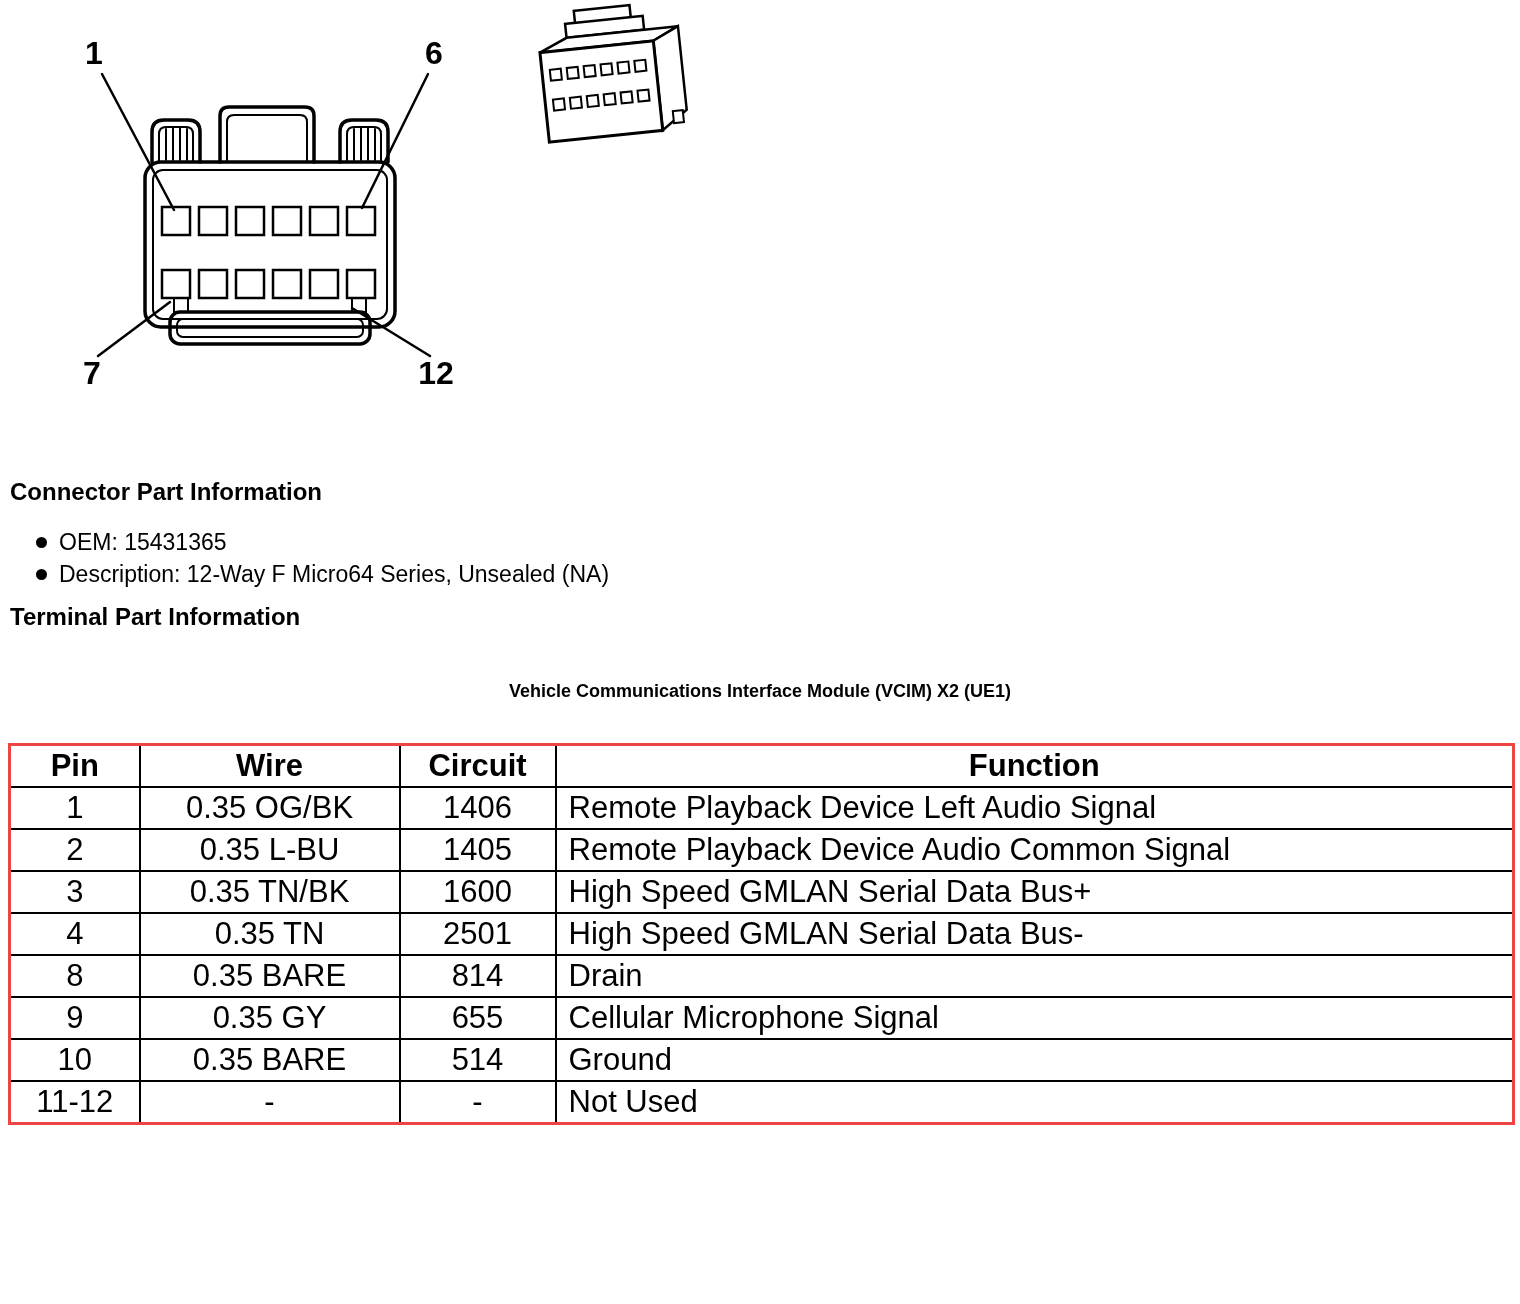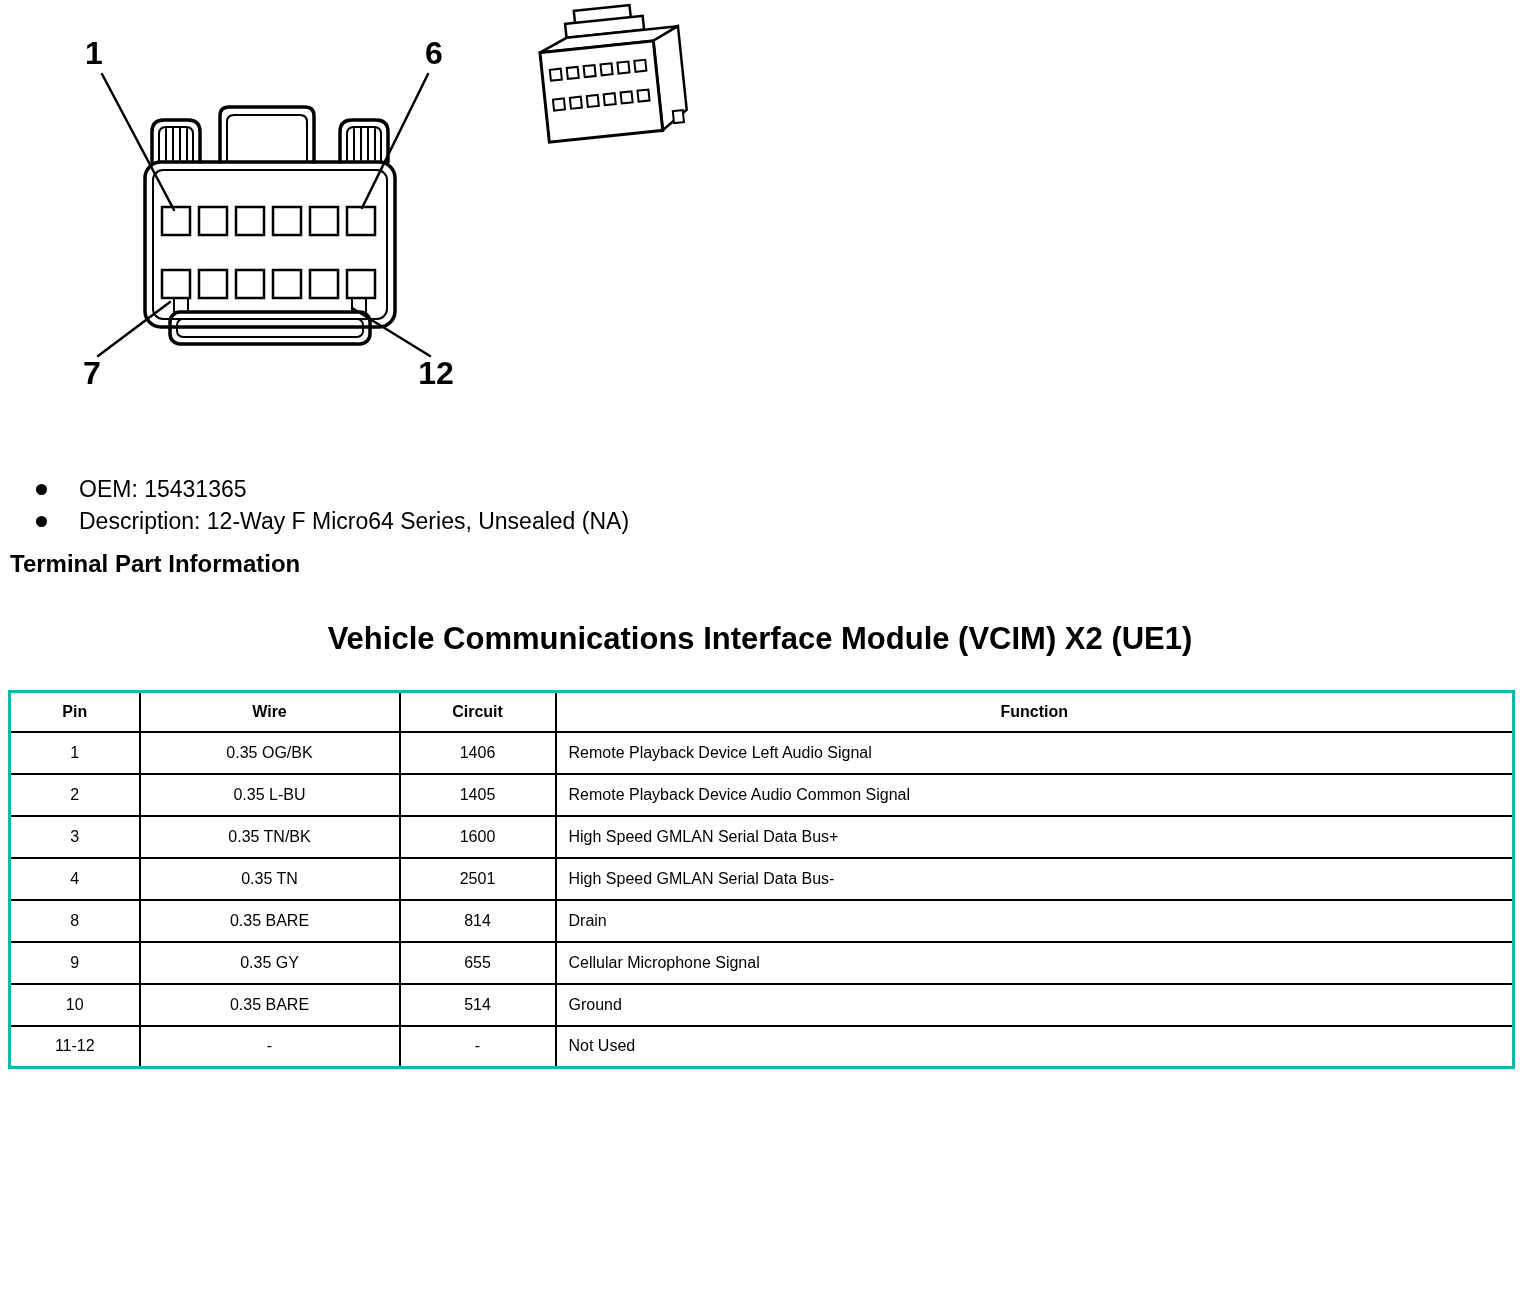--- a/index.html
+++ b/index.html
@@ -32,48 +32,48 @@
     font-size: 24px;
     font-weight: bold;
     line-height: 27px;
     margin: 0 0 26px 0;
   }
   .section-heading.second { margin-top: 17px; }
   .info-list { list-style: none; margin: 0; padding: 0; }
   .info-item {
     display: flex;
     align-items: center;
-    gap: 32px;
+    gap: 12px;
     margin: 0 0 9px 26px;
     font-size: 23px;
     line-height: 23px;
   }
   .bullet {
     width: 11px;
     height: 11px;
     border-radius: 50%;
     background: #000;
     flex: 0 0 auto;
   }
 
   
   .table-title {
     margin: 50px 8px 9px 8px;
     text-align: center;
-    font-size: 31px;
+    font-size: 18px;
     font-weight: bold;
     line-height: 23px;
   }
   table.pinout {
     border-collapse: collapse;
     margin-left: 8px;
     width: 1504px;
     table-layout: fixed;
-    border: 3px solid #14b8a6;
-    font-size: 16px;
+    border: 3px solid #ef4444;
+    font-size: 31px;
     margin-top: 40px;
   }
   table.pinout th, table.pinout td {
     border: 2px solid #000;
     padding: 2px 5px;
     overflow: hidden;
     white-space: nowrap;
   }
   table.pinout th { height: 40px; font-weight: bold; text-align: center; }
   table.pinout td { height: 42px; text-align: center; font-weight: normal; }
@@ -188,20 +188,21 @@
           <rect x="117" y="90" width="11" height="11"></rect>
         </g>
 
         <rect x="150" y="114" width="10" height="12" stroke-width="2"></rect>
       </g>
     </svg>
   </div>
 
   <div class="content">
 
+    <h2 class="section-heading">Connector Part Information</h2>
     <ul class="info-list">
       <li class="info-item">
         <span class="bullet"></span>
         <span>OEM: 15431365</span>
       </li>
       <li class="info-item">
         <span class="bullet"></span>
         <span>Description: 12-Way F Micro64 Series, Unsealed (NA)</span>
       </li>
     </ul>

